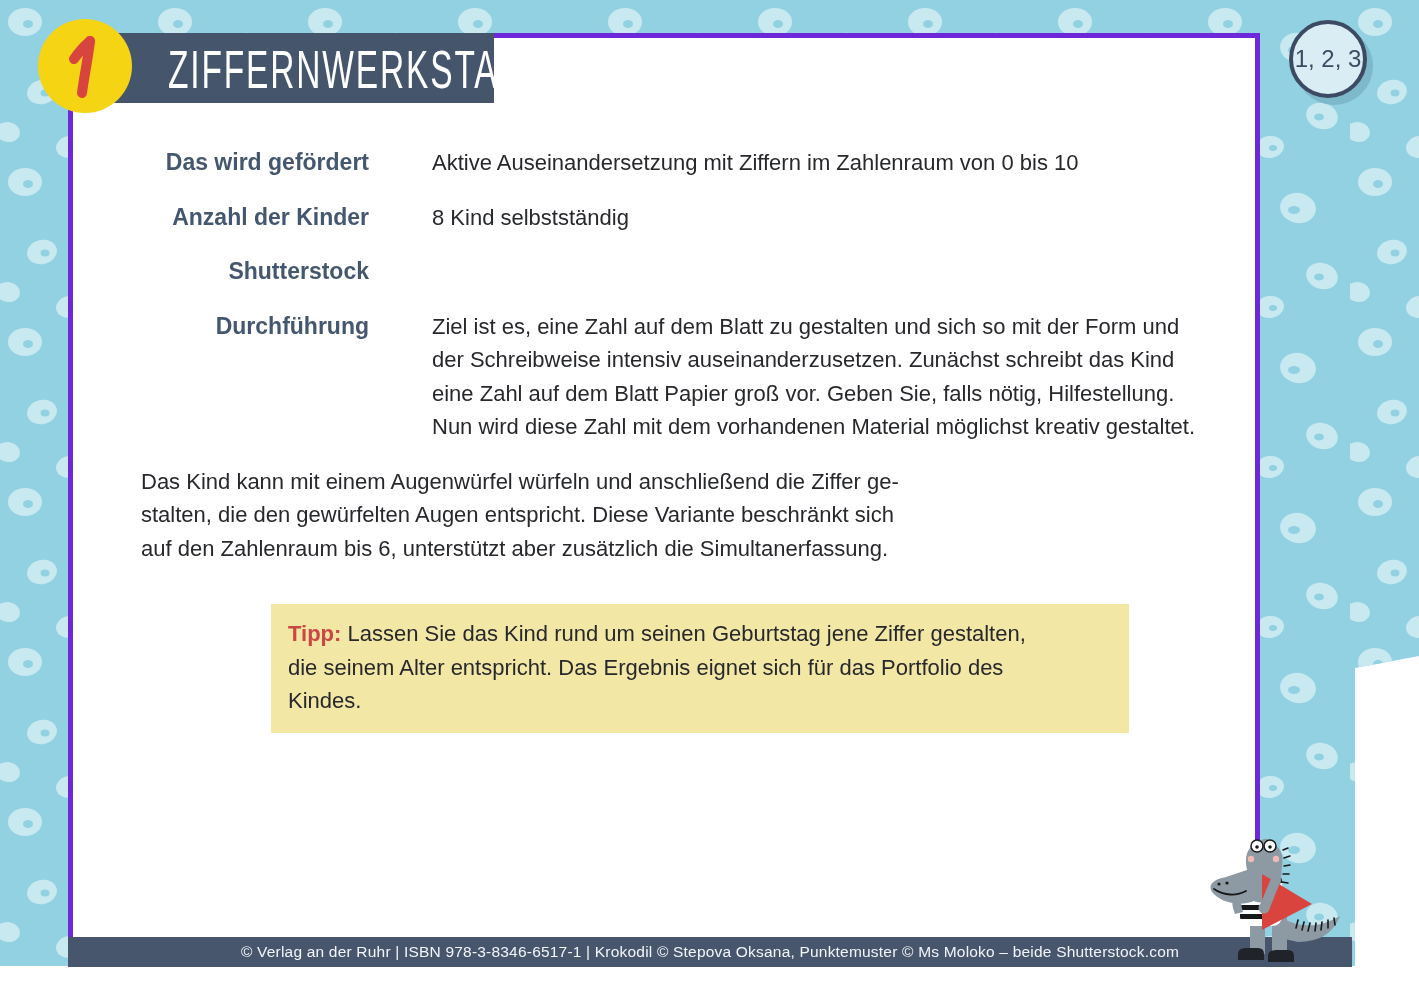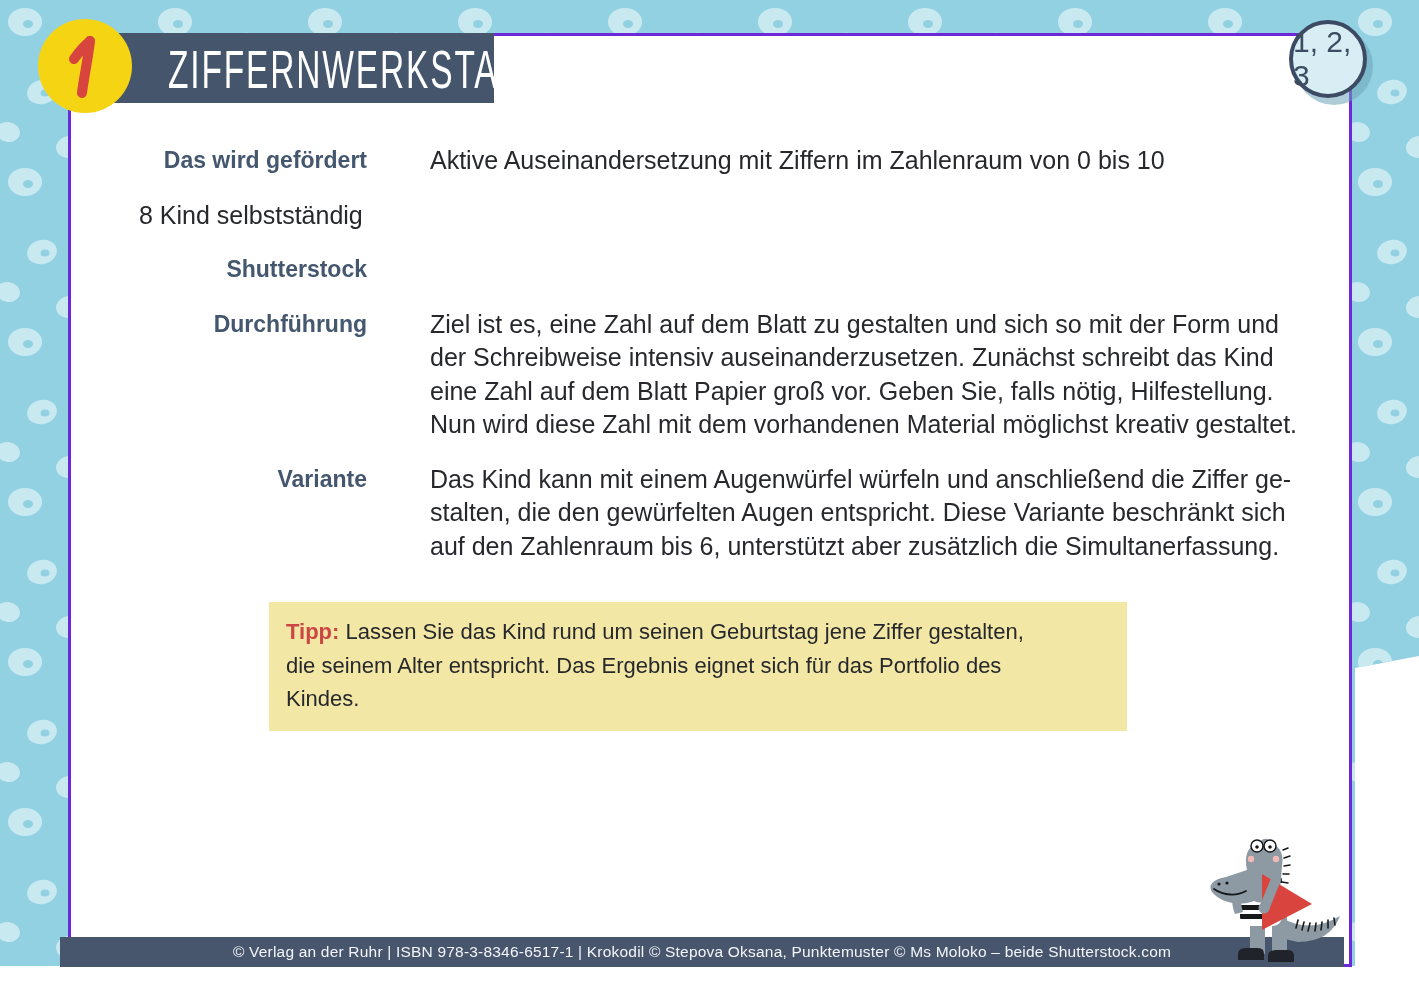--- a/index.html
+++ b/index.html
@@ -5,22 +5,22 @@
   html,body{margin:0;padding:0;}
   body{
     width:1419px;height:1000px;position:relative;overflow:hidden;
     background:#ffffff;
     font-family:"Liberation Sans",sans-serif;
   }
   .bg-svg{position:absolute;left:0;top:0;z-index:0;}
 
   
   .card{
-    position:absolute;left:68px;top:33px;width:1284px;height:934px;
-    box-sizing:border-box;background:#ffffff;border:3px solid #6d28d9;z-index:1;
+    position:absolute;left:68px;top:33px;width:1192px;height:934px;
+    box-sizing:border-box;background:#ffffff;border:5px solid #6d28d9;z-index:1;
   }
 
   
   .title-band{
     position:absolute;left:100px;top:33px;width:394px;height:70px;
     background:#45566c;z-index:4;display:flex;align-items:center;overflow:hidden;
   }
   .title-band .title-text{
     display:inline-block;color:#ffffff;font-size:54px;font-weight:400;
     letter-spacing:3px;white-space:nowrap;
@@ -32,48 +32,48 @@
   .badge-yellow{
     position:absolute;left:38px;top:19px;width:94px;height:94px;border-radius:50%;
     background:#f5d414;z-index:5;
   }
 
   
   .corner-badge{
     position:absolute;left:1289px;top:20px;width:70px;height:70px;border-radius:50%;
     background:#d8edf4;border:4px solid #3c4b63;z-index:5;
     display:flex;align-items:center;justify-content:center;
-    color:#3d4c63;font-size:30px;font-weight:400;
+    color:#3d4c63;font-size:24px;font-weight:400;
     box-shadow:6px 7px 0 rgba(108,164,184,0.55);
   }
 
   
   .content{position:absolute;left:5px;top:108px;width:1270px;z-index:2;}
   .info-row{display:flex;margin-bottom:21px;}
   .info-label{
     width:291px;flex:none;text-align:right;color:#44576f;
     font-size:23px;font-weight:bold;line-height:33.5px;
   }
   .info-value{
     margin-left:63px;width:905px;color:#27282c;
-    font-size:25px;line-height:33.5px;white-space:pre-line;
+    font-size:22px;line-height:33.5px;white-space:pre-line;
   }
 
   
   .tip-box{
     margin:39px 0 0 193px;width:858px;box-sizing:border-box;
     background:#f3e7a6;padding:13px 17px 15px 17px;
     font-size:22px;line-height:33.5px;color:#27282c;
   }
   .tip-label{color:#cc4743;font-weight:bold;}
   .tip-text{white-space:pre-line;}
 
   
   .footer-bar{
-    position:absolute;left:60px;top:937px;width:1284px;height:30px;
+    position:absolute;left:68px;top:937px;width:1284px;height:30px;
     background:#47566d;z-index:2;display:flex;align-items:center;justify-content:center;
   }
   .footer-credits{color:#f2f5f9;font-size:15.5px;letter-spacing:0.2px;}
 
   
   .croc{position:absolute;left:1206px;top:834px;z-index:3;}
 </style>
 </head>
 <body>
 
@@ -99,38 +99,38 @@
 
 <div class="card">
   <div class="content">
 
     <div class="info-row">
       <div class="info-label">Das wird gefördert</div>
       <div class="info-value">Aktive Auseinandersetzung mit Ziffern im Zahlenraum von 0 bis 10</div>
     </div>
 
     <div class="info-row">
+      <div class="info-label">Anzahl der Kinder</div>
       <div class="info-value">8 Kind selbstständig</div>
     </div>
 
 
     <div class="info-row">
       <div class="info-label">Shutterstock</div>
     </div>
 
     <div class="info-row">
       <div class="info-label">Durchführung</div>
       <div class="info-value">Ziel ist es, eine Zahl auf dem Blatt zu gestalten und sich so mit der Form und
 der Schreibweise intensiv auseinanderzusetzen. Zunächst schreibt das Kind
 eine Zahl auf dem Blatt Papier groß vor. Geben Sie, falls nötig, Hilfestellung.
 Nun wird diese Zahl mit dem vorhandenen Material möglichst kreativ gestaltet.</div>
     </div>
 
     <div class="info-row">
-      <div class="info-label">Variante</div>
       <div class="info-value">Das Kind kann mit einem Augenwürfel würfeln und anschließend die Ziffer ge-
 stalten, die den gewürfelten Augen entspricht. Diese Variante beschränkt sich
 auf den Zahlenraum bis 6, unterstützt aber zusätzlich die Simultanerfassung.</div>
     </div>
 
     <div class="tip-box">
       <span class="tip-label">Tipp:</span><span class="tip-text"> Lassen Sie das Kind rund um seinen Geburtstag jene Ziffer gestalten,
 die seinem Alter entspricht. Das Ergebnis eignet sich für das Portfolio des
 Kindes.</span>
     </div>

